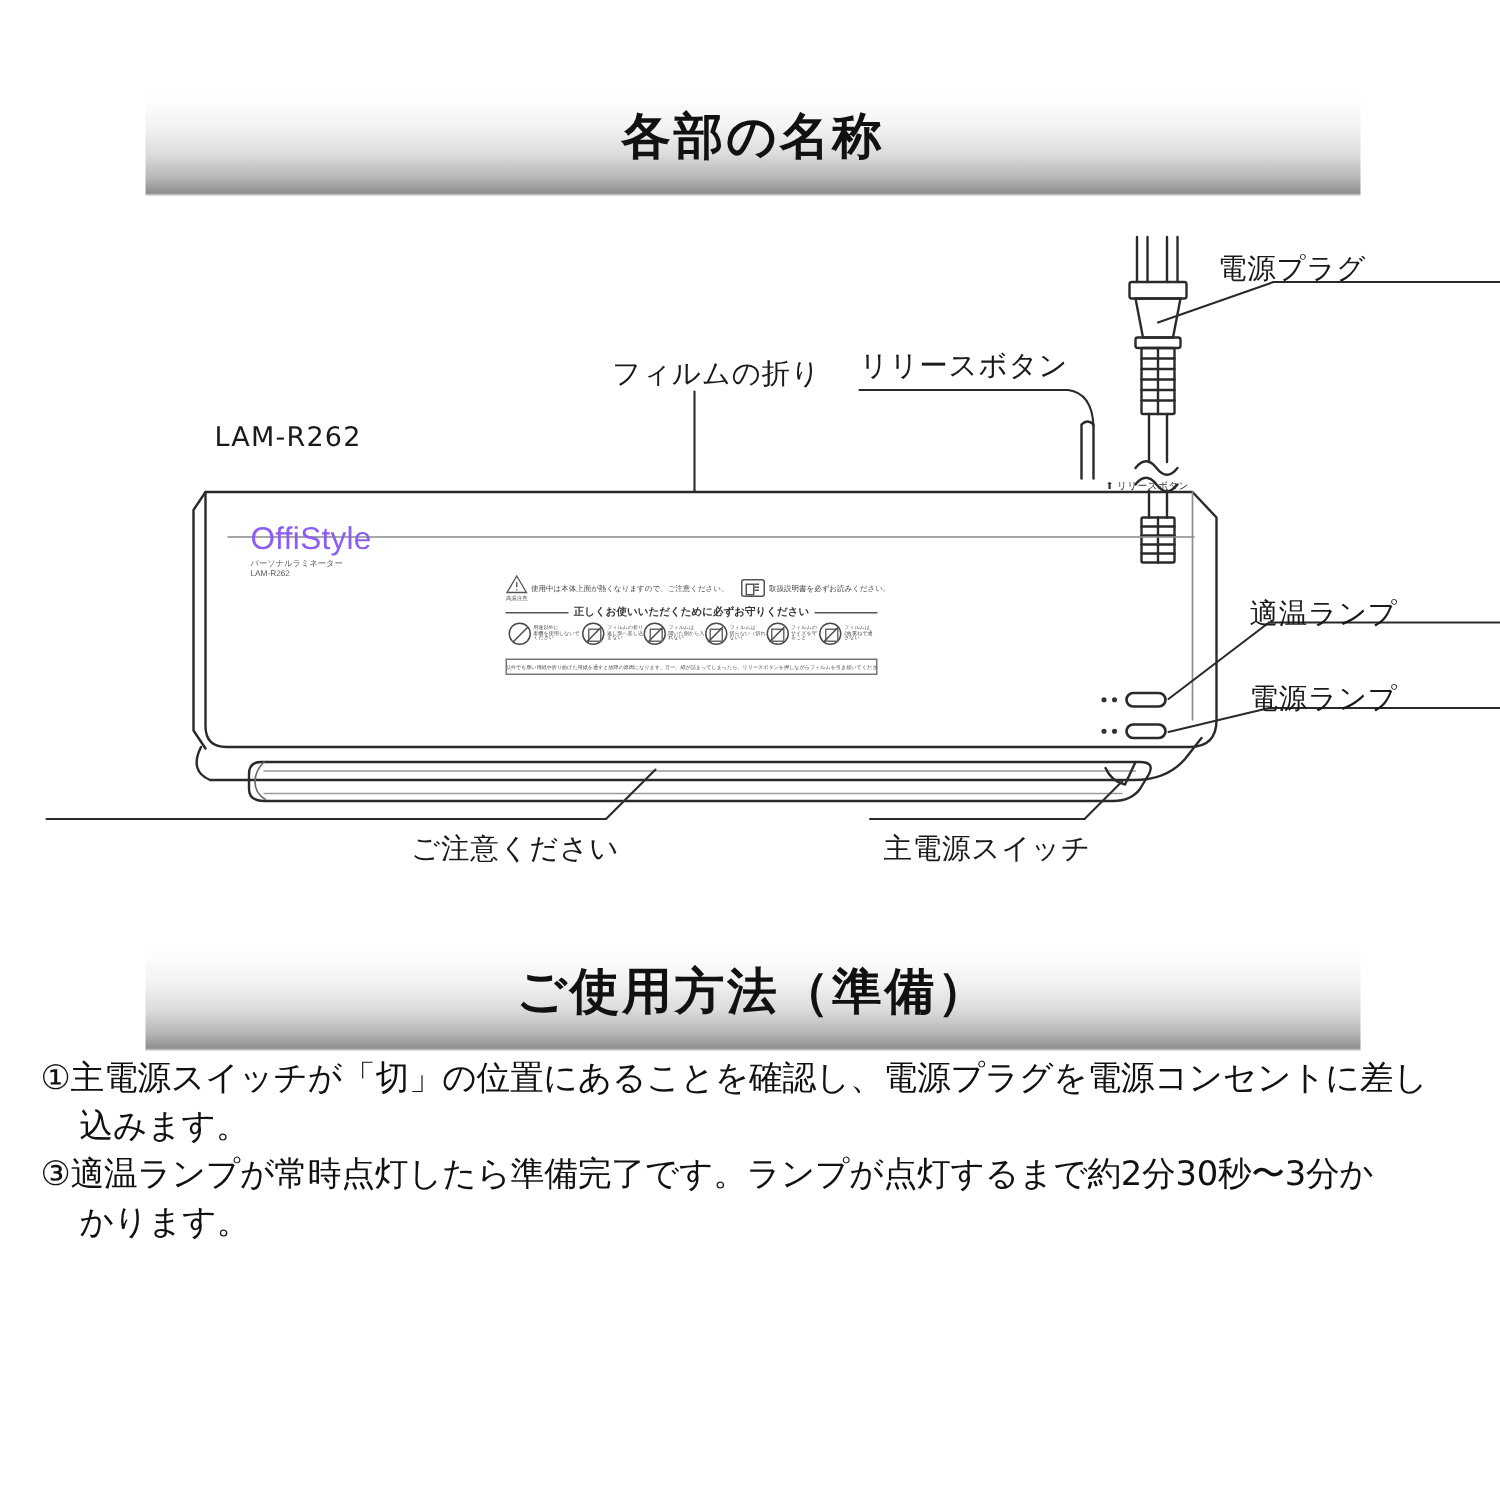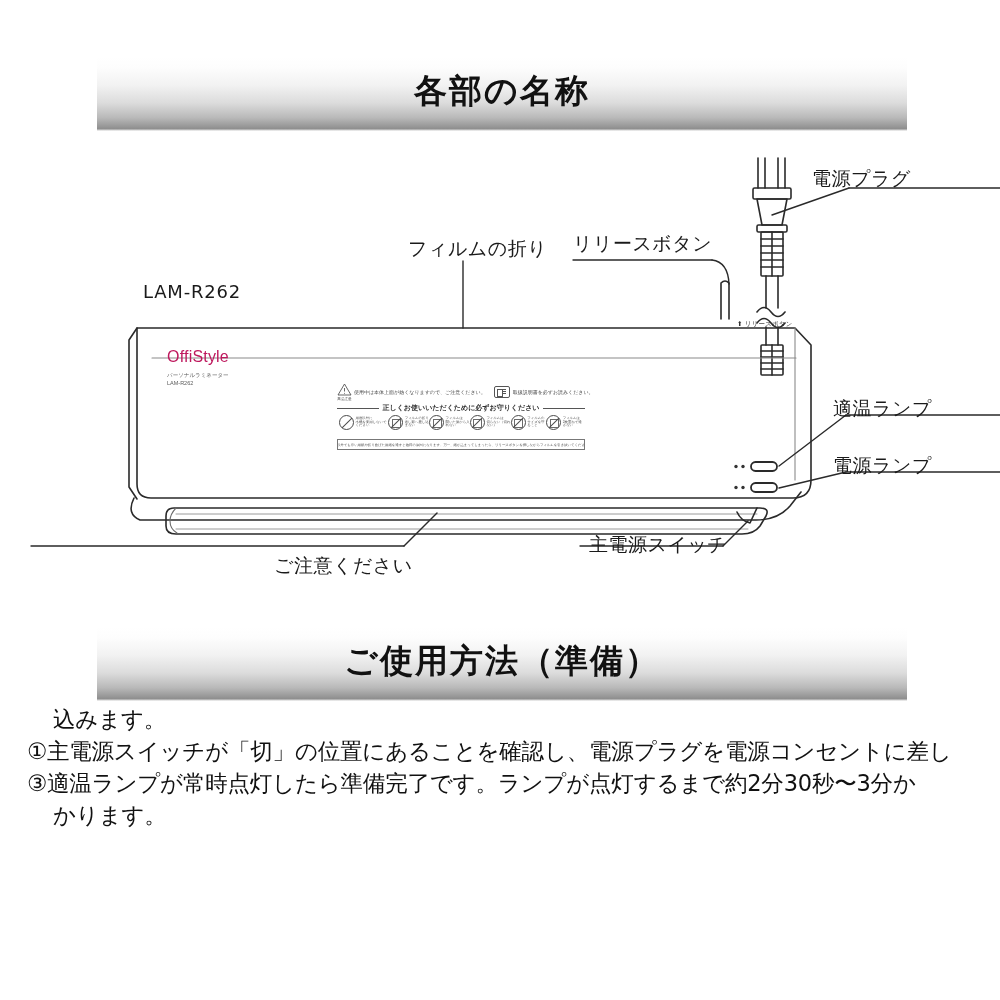--- a/index.html
+++ b/index.html
@@ -68,34 +68,34 @@
     letter-spacing: 0.5px;
   }
 
   #lbl-model       { left: 143px; top: 281px; font-size: 18px; letter-spacing: 0.8px; }
   #lbl-film-exit   { left: 408px; top: 236px; }
   #lbl-release     { left: 573px; top: 231px; }
   #lbl-plug        { left: 812px; top: 166px; }
   #lbl-temp-lamp   { left: 833px; top: 396px; }
   #lbl-power-lamp  { left: 833px; top: 453px; }
   #lbl-film-in     { left: 274px; top: 553px; }
-  #lbl-main-switch { left: 589px; top: 532px; }
+  #lbl-main-switch { left: 589px; top: 553px; }
 
   
   .panel-text {
     position: absolute;
     color: #3a3a3a;
     font-family: "Liberation Sans", sans-serif;
     white-space: nowrap;
   }
   #brand-name {
     left: 167px; top: 348px;
-    font-size: 16px;
+    font-size: 21px;
     letter-spacing: 0.2px;
-    color: #be185d;
+    color: #8b5cf6;
   }
   #brand-sub1 { left: 167px; top: 372px; font-size: 5.5px; color: #5a5a5a; }
   #brand-sub2 { left: 167px; top: 380px; font-size: 5.5px; color: #5a5a5a; }
   #device-release-label {
     left: 737px; top: 320px;
     font-size: 6.5px;
     color: #333333;
     letter-spacing: 0.2px;
   }
 
@@ -465,17 +465,17 @@
   </div>
 
   <div id="warn-footnote">上記以外でも厚い用紙や折り曲げた用紙を通すと故障の原因になります。万一、紙が詰まってしまったら、リリースボタンを押しながらフィルムを引き抜いてください。</div>
 </div>
 
 <div class="section-band" id="band-usage">
   <span class="band-title">ご使用方法（準備）</span>
 </div>
 
 <div id="instructions">
+  <div class="line">①主電源スイッチが「切」の位置にあることを確認し、電源プラグを電源コンセントに差し</div>
   <div class="line indent">込みます。</div>
-  <div class="line">①主電源スイッチが「切」の位置にあることを確認し、電源プラグを電源コンセントに差し</div>
   <div class="line">③適温ランプが常時点灯したら準備完了です。ランプが点灯するまで約2分30秒〜3分か</div>
   <div class="line indent">かります。</div>
 </div>
 
 </body></html>

